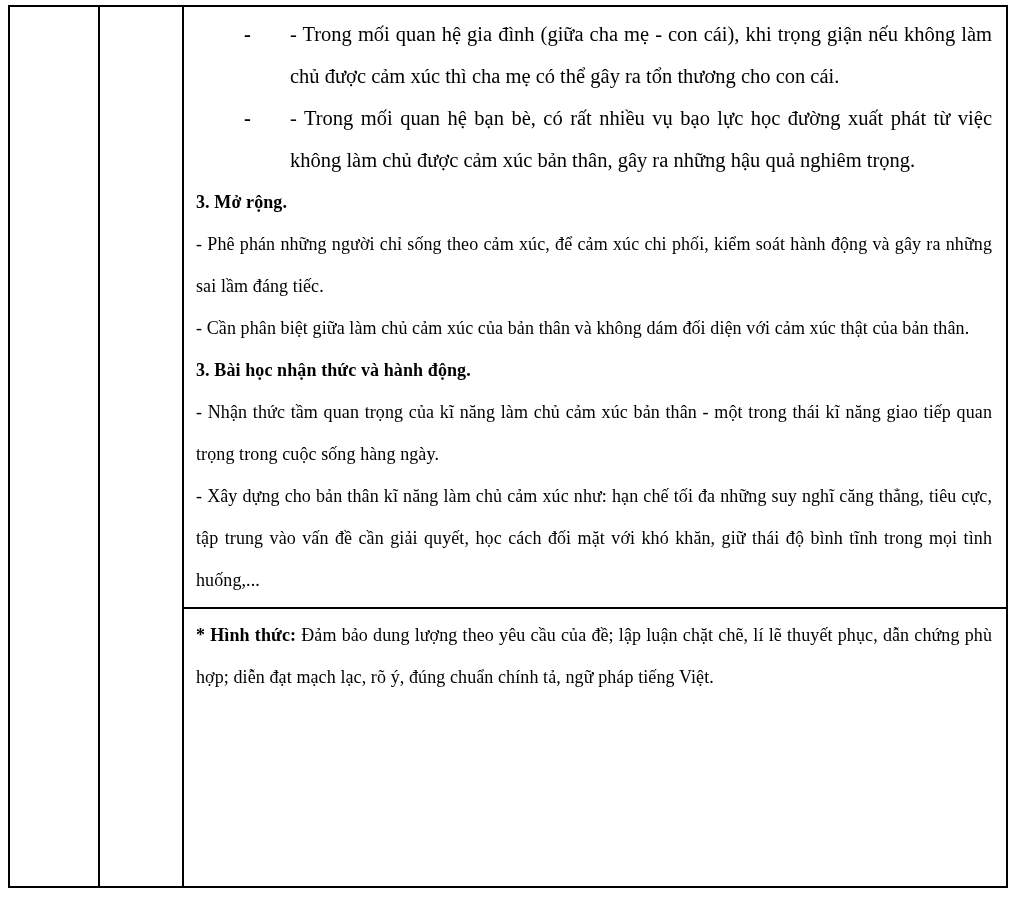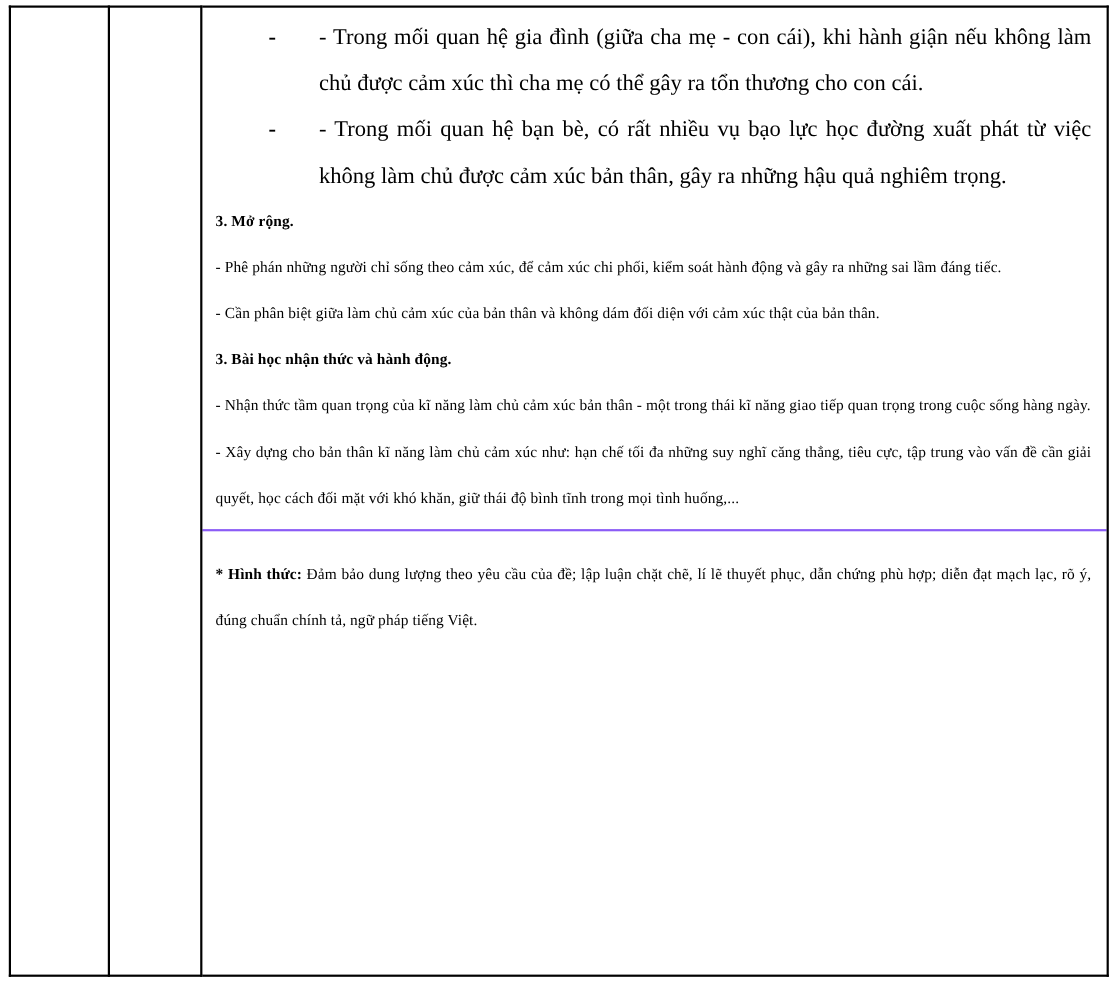--- a/index.html
+++ b/index.html
@@ -50,28 +50,28 @@
   
   .body-stack {
     display: block;
     width: 100%;
   }
   .body-block {
     padding: 6px 14px 6px 12px;
     box-sizing: border-box;
   }
   .body-block.lower {
-    border-top: 2px solid #8b5cf6;
-    padding-top: 19px;
+    border-top: 2px solid #000000;
+    padding-top: 5px;
   }
 
   
   p.para {
     margin: 0;
-    font-size: 14px;
+    font-size: 18px;
     line-height: 42px;
     text-align: justify;
     text-justify: inter-word;
     letter-spacing: 0.1px;
   }
   p.para.heading {
     font-weight: bold;
     text-align: left;
   }
 
@@ -115,21 +115,21 @@
         <td class="col-mark empty-cell"></td>
 
         <td class="col-body body-cell">
 
           <div class="body-stack">
 
             <div class="body-block upper">
 
               <div class="bullet-item">
                 <span class="marker">-</span>
-                <span class="btext">- Trong mối quan hệ gia đình (giữa cha mẹ - con cái), khi hành giận nếu không làm chủ được cảm xúc thì cha mẹ có thể gây ra tổn thương cho con cái.</span>
+                <span class="btext">- Trong mối quan hệ gia đình (giữa cha mẹ - con cái), khi trọng giận nếu không làm chủ được cảm xúc thì cha mẹ có thể gây ra tổn thương cho con cái.</span>
               </div>
 
               <div class="bullet-item">
                 <span class="marker">-</span>
                 <span class="btext">- Trong mối quan hệ bạn bè, có rất nhiều vụ bạo lực học đường xuất phát từ việc không làm chủ được cảm xúc bản thân, gây ra những hậu quả nghiêm trọng.</span>
               </div>
 
               <p class="para heading">3. Mở rộng.</p>
 
               <p class="para">- Phê phán những người chỉ sống theo cảm xúc, để cảm xúc chi phối, kiểm soát hành động và gây ra những sai lầm đáng tiếc.</p>

